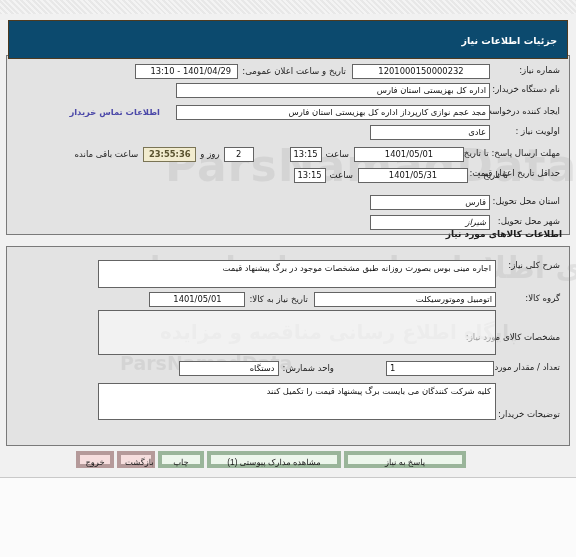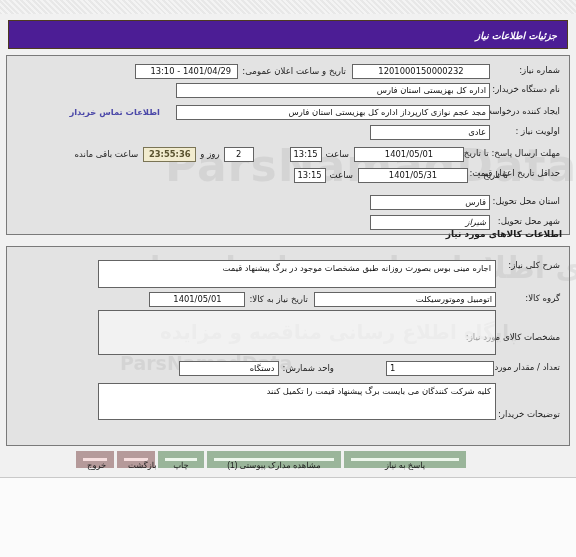--- a/index.html
+++ b/index.html
@@ -50,26 +50,25 @@
   .wm-1 { top: 140px; left: 165px; font-size: 44px; letter-spacing: 1px; }
   .wm-2 { top: 250px; left: 150px; font-size: 30px; }
   .wm-3 { top: 320px; left: 160px; font-size: 20px; }
   .wm-4 { top: 352px; left: 120px; font-size: 19px; }
   .wm-5 { top: 380px; left: 230px; font-size: 13px; letter-spacing: 2px; }
 
   
   .header-banner {
     position: absolute;
     top: 20px; left: 8px; right: 8px;
-    height: 29px;
-    background: #4c1d95;
+    height: 39px;
+    background: #0c4a6e;
     border: 1px solid #4d3a20;
     box-sizing: border-box;
     z-index: 4;
-    font-style: italic;
   }
   .header-banner .title {
     position: absolute;
     right: 10px;
     top: 50%;
     transform: translateY(-50%);
     color: #ffffff;
     font-size: 9.5px;
     font-weight: bold;
   }
@@ -181,21 +180,21 @@
     padding-right: 0;
     padding-left: 76px;
     box-sizing: border-box;
     direction: ltr;
     z-index: 7;
   }
   .btn {
     height: 17px;
     line-height: 15px;
     box-sizing: border-box;
-    border: 7px solid #14b8a6;
+    border: 4px solid #14b8a6;
     font-size: 8.4px;
     color: #1a1a1a;
     text-align: center;
     cursor: pointer;
     padding: 0 4px;
     white-space: nowrap;
   }
   .btn.green { background: #edf6ec; border-color: #9ab59a; }
   .btn.red   { background: #f6dede; border-color: #b59a9a; }
   .btn.w-exit { width: 38px; }

